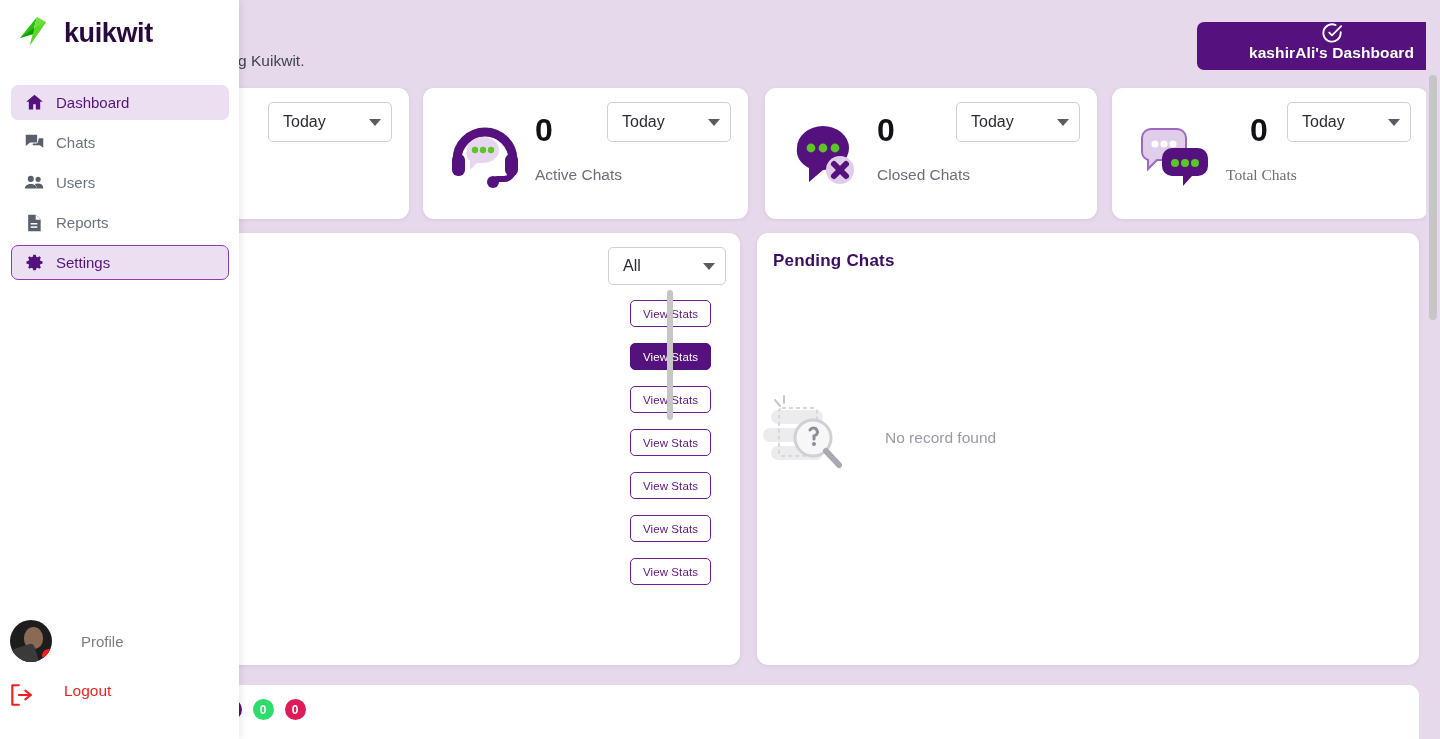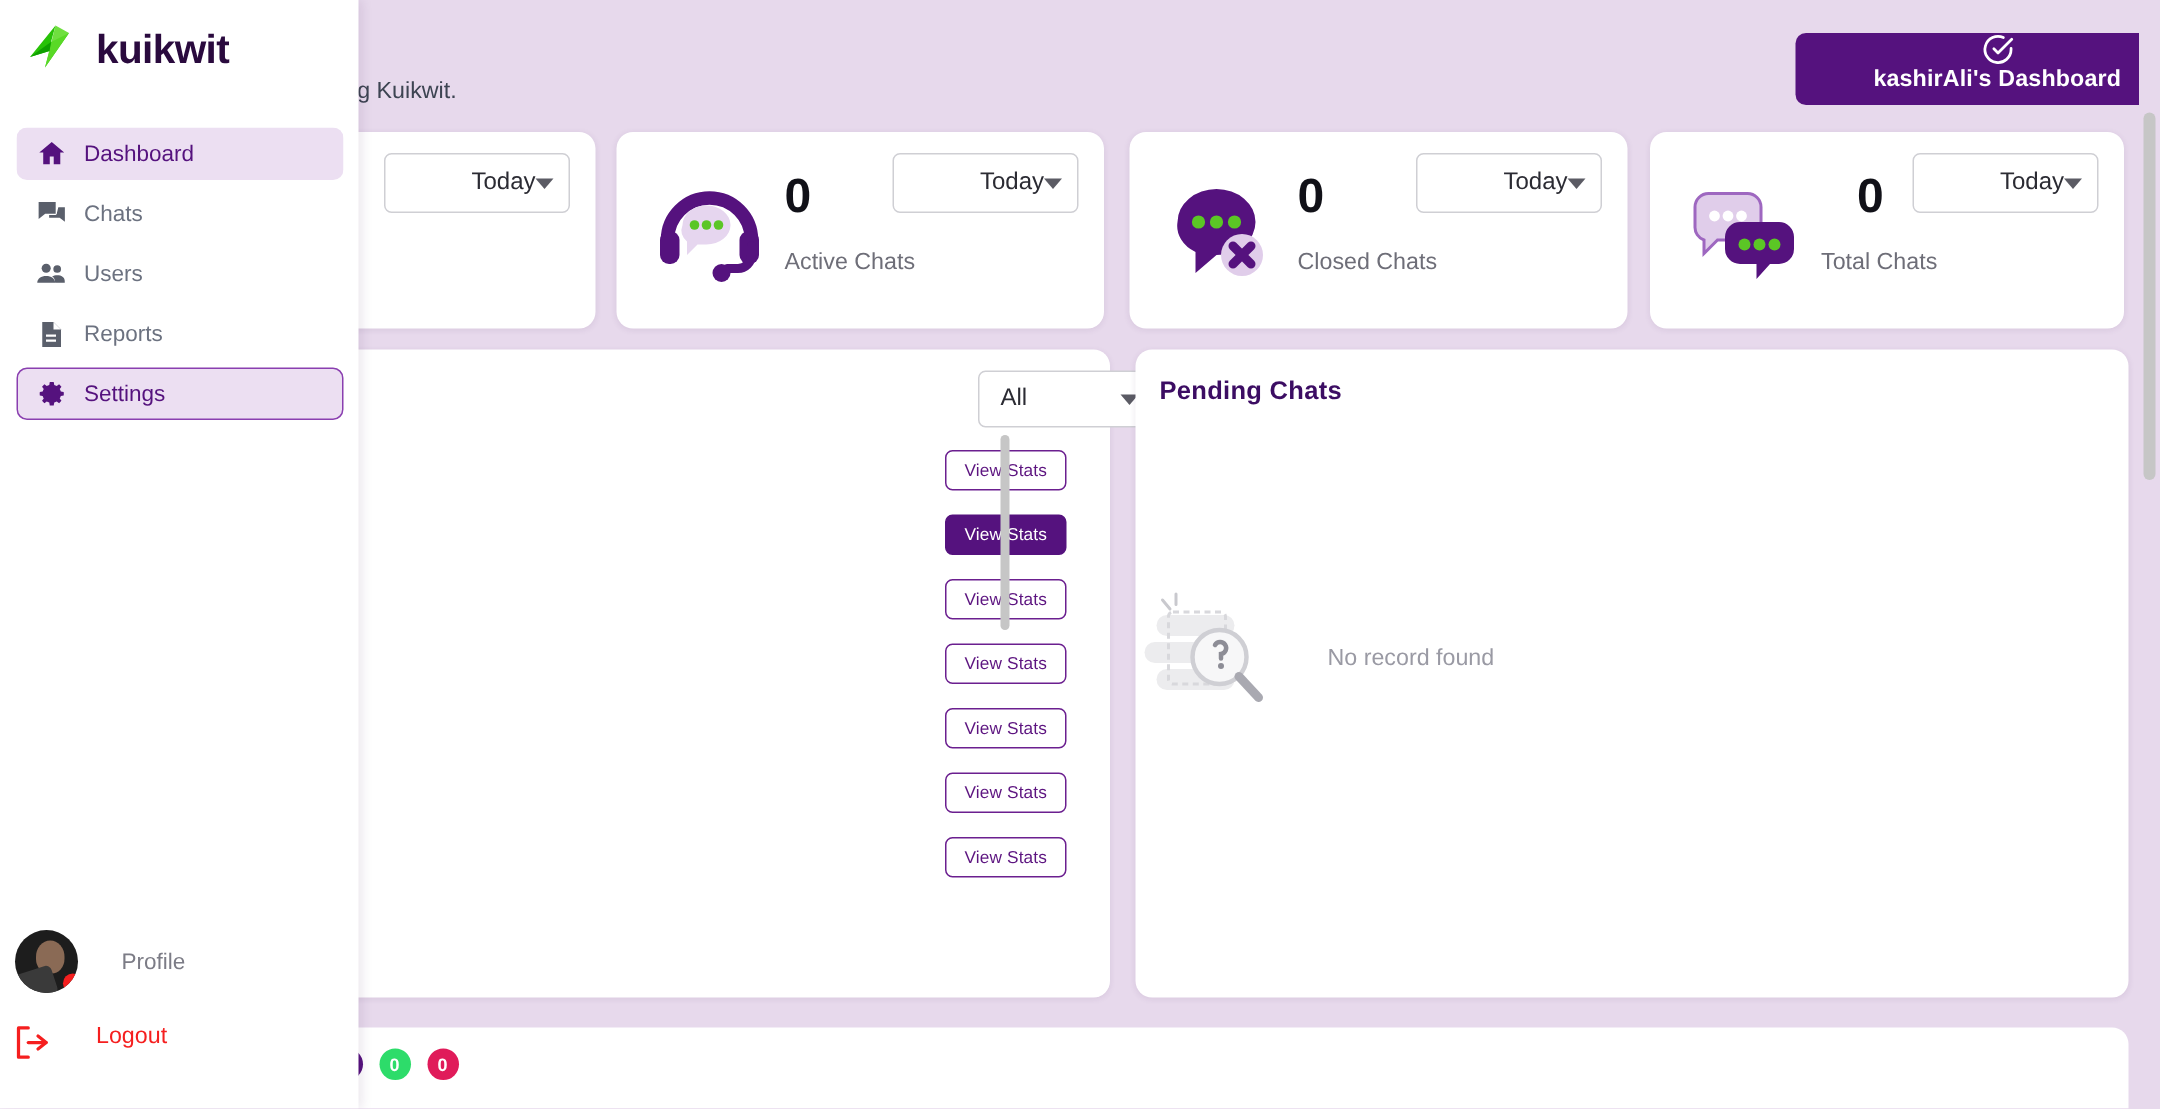--- a/index.html
+++ b/index.html
@@ -31,21 +31,21 @@
     background: #55127e; border: none;
     display: flex; align-items: center; 
     padding-left: 17px; cursor: pointer; flex-direction: column;
   }
   .dash-btn .lbl {
     color: #ffffff; font-size: 15.5px; font-weight: bold; letter-spacing: .1px;
   }
   .check-ic { width: 22px; height: 22px; display: block; }
 
   
-  .cards { position: absolute; left: 0; top: 88px; width: 1424px; height: 135px; text-align: right; }
+  .cards { position: absolute; left: 12px; top: 88px; width: 1424px; height: 135px; }
   .card {
     position: absolute; top: 0; height: 131px;
     background: #ffffff; border-radius: 11px;
     box-shadow: 0 1px 4px rgba(70,30,90,.09);
   }
   .card.c1 { left: 66px;   width: 331px; }
   .card.c2 { left: 411px;  width: 325px; }
   .card.c3 { left: 753px;  width: 332px; }
   .card.c4 { left: 1100px; width: 316px; }
 
@@ -65,36 +65,36 @@
     position: absolute; left: 112px; top: 24px;
     font-size: 32px; font-weight: bold; color: #111118;
   }
   .card-lbl {
     position: absolute; left: 112px; top: 78px;
     font-size: 15.5px; color: #6e6e78; white-space: nowrap;
   }
   .card.c1 .card-num { left: 4px; }
   .card.c1 .card-lbl { left: -28px; }
   .card.c4 .card-num { left: 138px; }
-  .card.c4 .card-lbl { left: 114px; }
+  .card.c4 .card-lbl { left: 114px; font-family: Liberation Serif, serif; }
 
   
   .panel {
     position: absolute; top: 233px; height: 432px;
     background: #fff; border-radius: 11px;
     box-shadow: 0 1px 4px rgba(70,30,90,.09);
   }
   .panel.left  { left: -60px; width: 800px; }
   .panel.right { left: 757px; width: 662px; }
 
   .all-sel {
     position: absolute; left: 668px; top: 14px;
     width: 118px; height: 38px; border: 1px solid #cfcfd4; border-radius: 5px;
     background: #fff; display: flex; align-items: center;
-    padding: 0 10px 0 14px; cursor: pointer; margin-left: 44px;
+    padding: 0 10px 0 14px; cursor: pointer;
   }
   .all-sel .sv { font-size: 16px; color: #2b2b33; flex: 1; }
 
   .user-name {
     position: absolute; left: 222px; top: 75px;
     font-size: 16.5px; color: #1d1d24; white-space: nowrap;
   }
 
   .stats-col {
     position: absolute; left: 600px; top: 67px;

